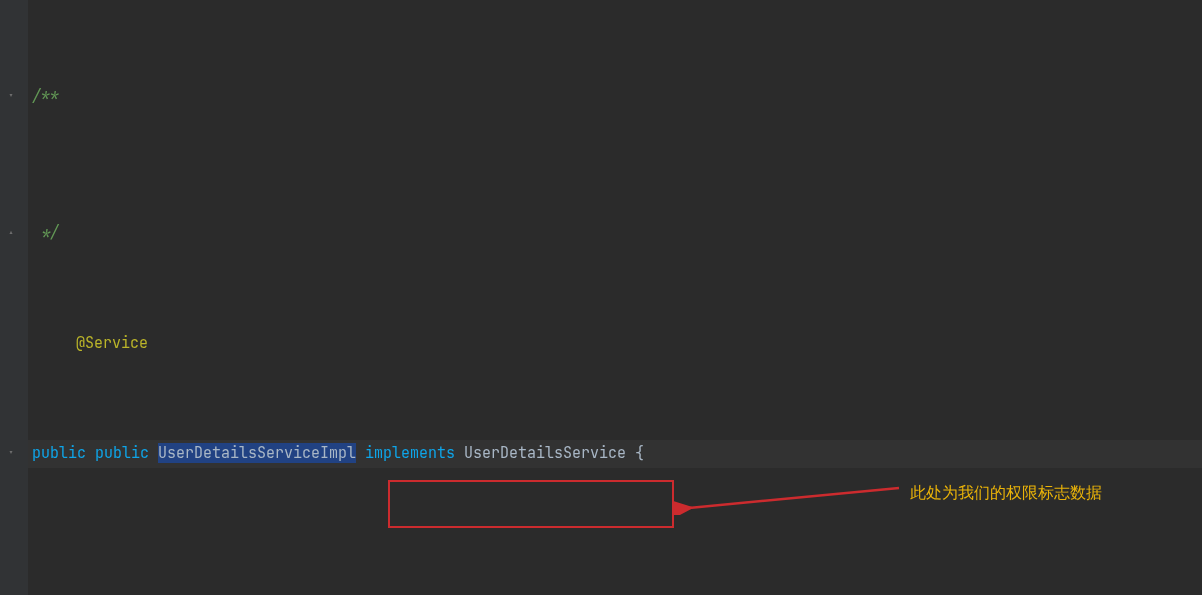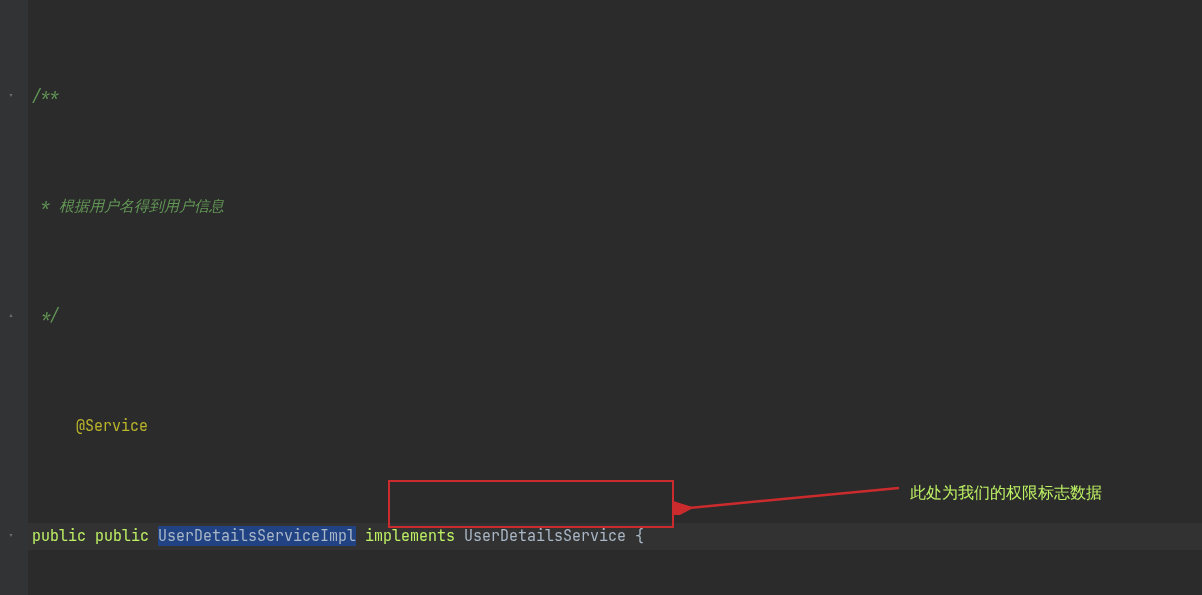--- a/index.html
+++ b/index.html
@@ -27,21 +27,21 @@
   }
   .code-line {
     height: 27.5px;
     padding-left: 4px;
     position: relative;
     white-space: pre;
   }
   .hl-line { background: #323232; }
   .c-comment   { color: #629755; font-style: italic; }
   .c-annotation{ color: #bbb529; padding-left: 44px; }
-  .c-keyword   { color: #bef264; }
+  .c-keyword   { color: #0ea5e9; }
   .c-class     { color: #a9b7c6; }
 
   .sel {
     background: #214283;
     margin-top: 41px;
   }
 
   .fold-mark {
     position: absolute;
     left: -20px;
@@ -55,35 +55,34 @@
     position: absolute;
     border: 2px solid #cc2b2e;
     pointer-events: none;
   }
   .arrow-svg {
     position: absolute;
     pointer-events: none;
   }
   .annotation-text {
     position: absolute;
-    color: #bef264;
+    color: #eab308;
     font-size: 16px;
     font-family: Liberation Sans, sans-serif;
   }
 </style>
 </head>
 <body>
 
 <div class="gutter"></div>
 
 <div class="code-area">
 
   <div class="code-line"><span class="fold-mark">▾</span><span class="c-comment">/**</span></div>
 
-  <div class="code-line"><span class="c-comment"> * 根据用户名得到用户信息</span></div>
 
   <div class="code-line"><span class="fold-mark">▴</span><span class="c-comment"> */</span></div>
 
   <div class="code-line"><span class="c-annotation">@Service</span></div>
 
   <div class="code-line hl-line"><span class="fold-mark">▾</span><span class="c-keyword">public </span><span class="c-keyword">public </span><span class="sel c-class">UserDetailsServiceImpl</span><span class="c-keyword"> implements </span><span class="c-class">UserDetailsService {</span></div>
 
   
 
   

